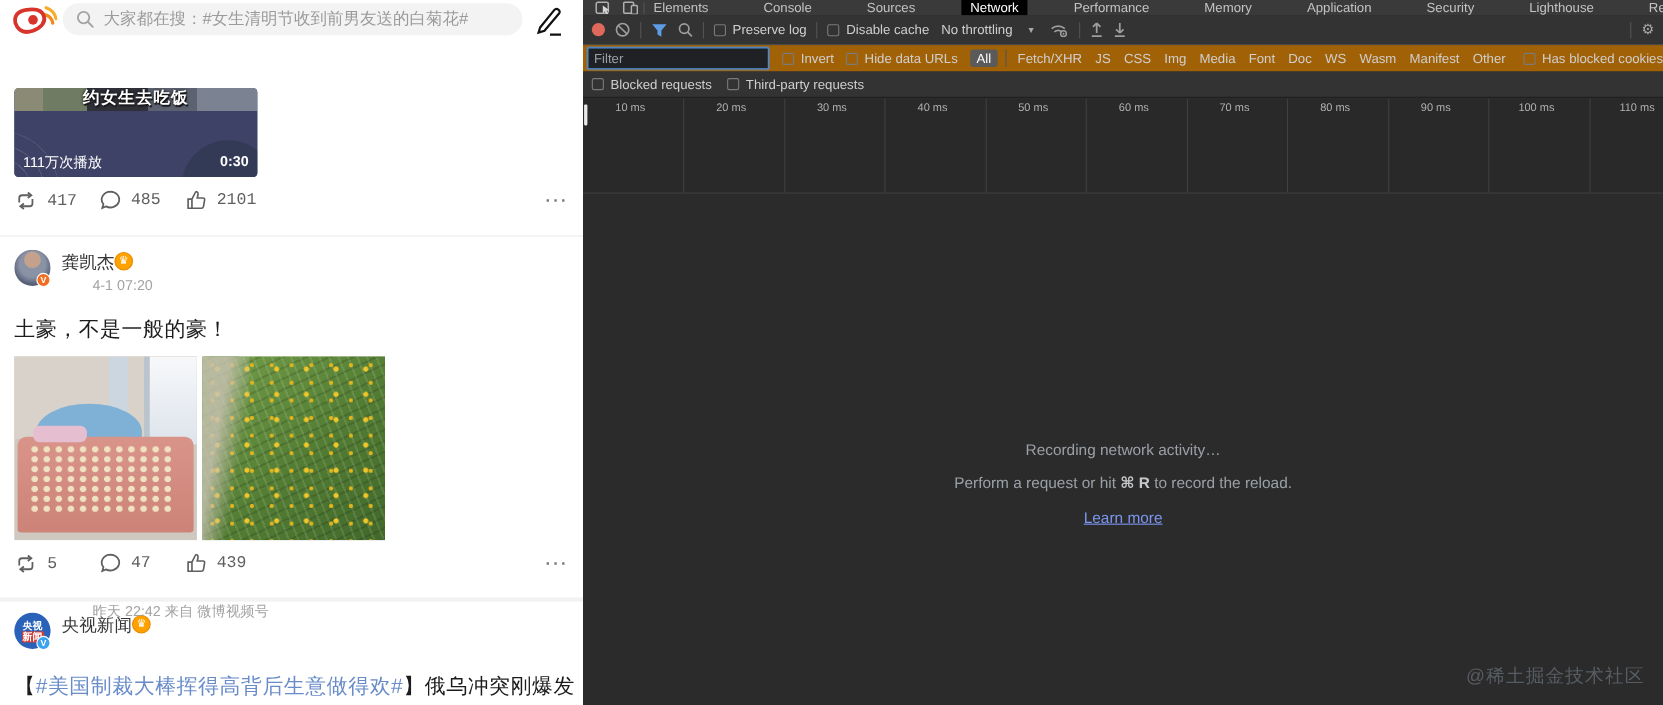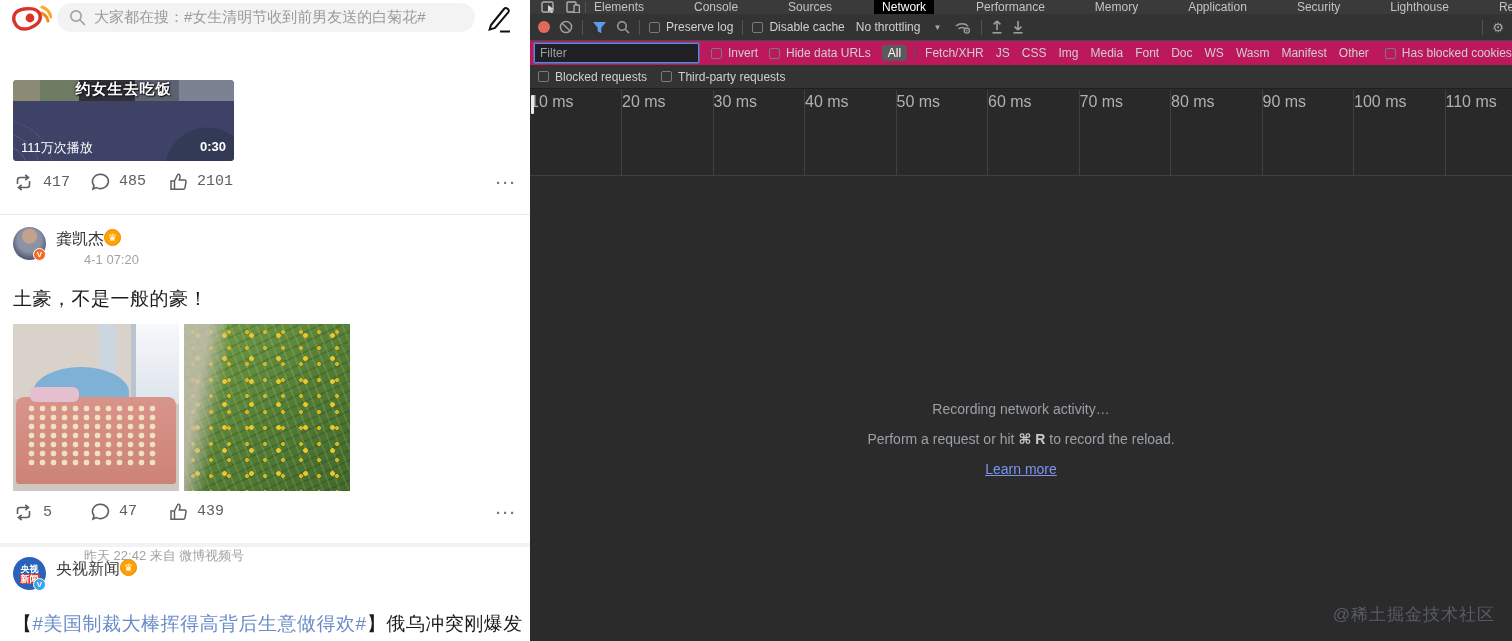--- a/index.html
+++ b/index.html
@@ -119,41 +119,41 @@
   .dt-toolbar { position:absolute; top:14px; left:0; width:100%; height:27px; background:#333;
     border-bottom:1px solid #4a4a4a; display:flex; align-items:center; padding:0 8px; gap:9px; }
   .rec-dot { width:12px; height:12px; border-radius:50%; background:#e0695c; }
   .sep { width:1px; height:15px; background:#535353; flex:none; }
   .cb { width:11px; height:11px; border:1px solid #7a7a7a; border-radius:2px; background:transparent; flex:none; }
   .cklabel { display:flex; align-items:center; gap:6px; color:#cfcfcf; white-space:nowrap; cursor:pointer; }
   .throttle { color:#cfcfcf; margin-left:2px; cursor:pointer; }
   .caret-down { color:#a9a9a9; font-size:8px; margin:0 4px; }
   .tb-spacer { flex:1; }
 
-  .dt-filterrow { position:absolute; top:41px; left:0; width:100%; height:24px; background:#be185d;
+  .dt-filterrow { position:absolute; top:41px; left:0; width:100%; height:24px; background:#a16207;
     display:flex; align-items:center; padding:0 4px; }
   .filter-input { width:165px; height:20px; background:#202124; border:1px solid #4a90e2;
     box-shadow:0 0 0 1px rgba(74,144,226,.45); border-radius:1px; color:#bdbdbd; font-size:12px;
     padding:0 5px; outline:none; margin-right:12px; font-family:inherit; }
   .filter-input::placeholder { color:#9aa0a6; }
   .dt-filterrow .cklabel { margin-right:11px; }
   .ftypes { display:flex; align-items:center; height:100%; }
   .ftypes .ftype { padding:1px 6px; color:#cfcfcf; white-space:nowrap; cursor:pointer; }
   .ftypes .ftype.active { background:#5a5a5a; color:#fff; border-radius:3px; margin-right:5px; }
   .ftypes .ftype:nth-child(2) { border-left:1px solid #555; padding-left:10px; margin-left:2px; }
   .cookie-cb { margin-left:10px; }
 
   .dt-row4 { position:absolute; top:65px; left:0; width:100%; height:24px; background:#333;
     border-bottom:1px solid #1f1f1f; display:flex; align-items:center; padding:0 8px; gap:14px; }
 
   .dt-ruler { position:absolute; top:90px; left:0; width:100%; height:86px; background:#292929;
     border-bottom:1px solid #3f3f3f; overflow:hidden; }
   .ruler-cells { display:flex; height:100%; width:1010px; }
   .ruler-cell { width:91.5px; flex:none; height:100%; border-right:1px solid #404040;
-    text-align:left; padding:3px 5px 0 0; color:#b0b0b0; font-size:16px; white-space:nowrap; }
+    text-align:center; padding:3px 5px 0 0; color:#b0b0b0; font-size:10px; white-space:nowrap; }
   .ruler-cell:first-child { width:92px; }
   .ruler-marker { position:absolute; left:1px; top:5px; width:3px; height:19px; background:#eaeaea; border-radius:1px; }
 
   .dt-main { position:absolute; top:177px; left:0; width:100%; height:464px; background:#2b2b2b; }
   .empty-msg { position:absolute; top:224px; left:0; width:100%; text-align:center; color:#9aa0a6;
     font-size:14px; }
   .empty-msg .l1 { margin-bottom:14px; }
   .empty-msg .keys { font-weight:bold; color:#c6c9cc; }
   .empty-msg .l3 { margin-top:14px; }
   .learn-link { color:#7c96f0; text-decoration:underline; cursor:pointer; }

